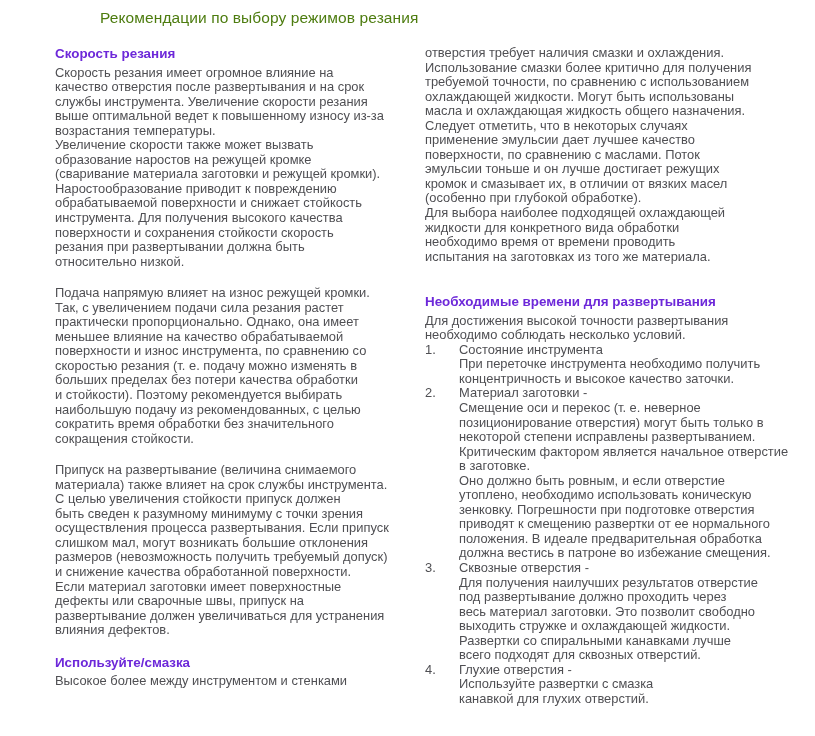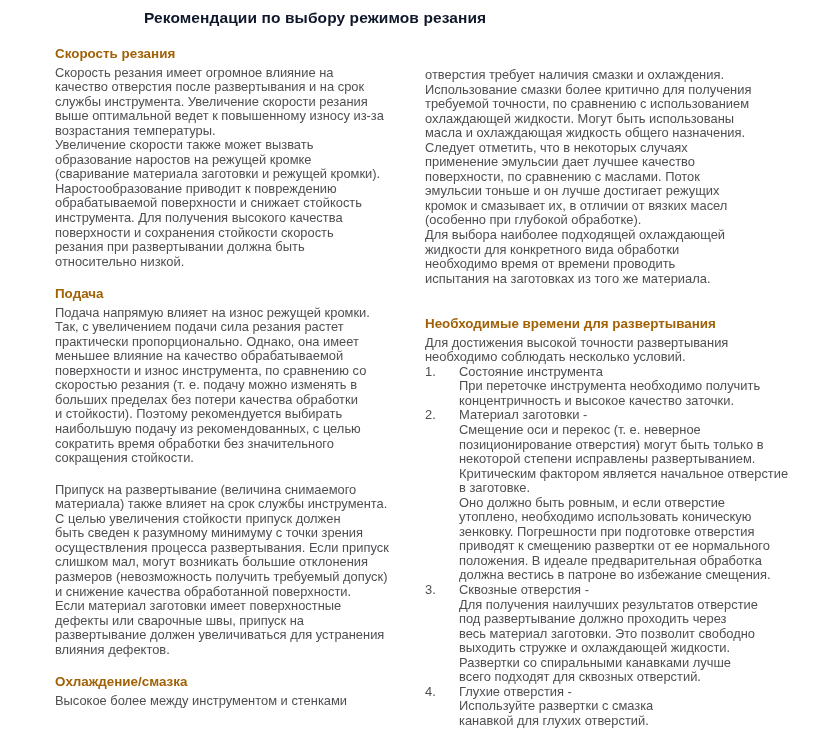--- a/index.html
+++ b/index.html
@@ -7,40 +7,39 @@
     position:relative;
     width:815px; height:736px;
     background:#ffffff;
     font-family:"Liberation Sans", sans-serif;
     overflow:hidden;
   }
   .title {
     position:absolute;
     left:100px; top:9px;
     font-size:15.5px;
-    font-weight:bold;
-    color:#0f172a;
+    font-weight:normal;
+    color:#4d7c0f;
     letter-spacing:0.1px;
-    margin-left:44px;
   }
   .col {
     position:absolute;
     top:46px;
     font-size:12.9px;
     line-height:14.55px;
     color:#4f4f53;
   }
   .col-left  { left:55px;  width:384px; }
   .col-right { left:425px; width:382px; }
   .section { margin:0 0 17px 0; }
-  .col-right .section-cooling-continued { margin-bottom:30px;margin-top:22px; }
+  .col-right .section-cooling-continued { margin-bottom:30px; }
   .heading {
     font-size:13.4px;
     font-weight:bold;
-    color:#a16207;
+    color:#6d28d9;
     margin:0 0 3px 0;
     line-height:16.5px;
   }
   .body-text { white-space:pre-line; }
   .numbered-list { margin:0; padding:0; list-style:none; }
   .list-item { display:flex; }
   .list-item-number { flex:none; width:14px; }
   .list-item-text { flex:1; white-space:pre-line;margin-left:20px; }
 </style>
 </head>
@@ -62,21 +61,20 @@
 образование наростов на режущей кромке
 (сваривание материала заготовки и режущей кромки).
 Наростообразование приводит к повреждению
 обрабатываемой поверхности и снижает стойкость
 инструмента. Для получения высокого качества
 поверхности и сохранения стойкости скорость
 резания при развертывании должна быть
 относительно низкой.</div>
     </div>
     <div class="section">
-      <h2 class="heading">Подача</h2>
       <div class="body-text">Подача напрямую влияет на износ режущей кромки.
 Так, с увеличением подачи сила резания растет
 практически пропорционально. Однако, она имеет
 меньшее влияние на качество обрабатываемой
 поверхности и износ инструмента, по сравнению со
 скоростью резания (т. е. подачу можно изменять в
 больших пределах без потери качества обработки
 и стойкости). Поэтому рекомендуется выбирать
 наибольшую подачу из рекомендованных, с целью
 сократить время обработки без значительного
@@ -90,21 +88,21 @@
 осуществления процесса развертывания. Если припуск
 слишком мал, могут возникать большие отклонения
 размеров (невозможность получить требуемый допуск)
 и снижение качества обработанной поверхности.
 Если материал заготовки имеет поверхностные
 дефекты или сварочные швы, припуск на
 развертывание должен увеличиваться для устранения
 влияния дефектов.</div>
     </div>
     <div class="section">
-      <h2 class="heading">Охлаждение/смазка</h2>
+      <h2 class="heading">Используйте/смазка</h2>
       <div class="body-text">Высокое более между инструментом и стенками</div>
     </div>
   </div>
 
   <div class="col col-right">
     <div class="section section-cooling-continued">
       <div class="body-text">отверстия требует наличия смазки и охлаждения.
 Использование смазки более критично для получения
 требуемой точности, по сравнению с использованием
 охлаждающей жидкости. Могут быть использованы

